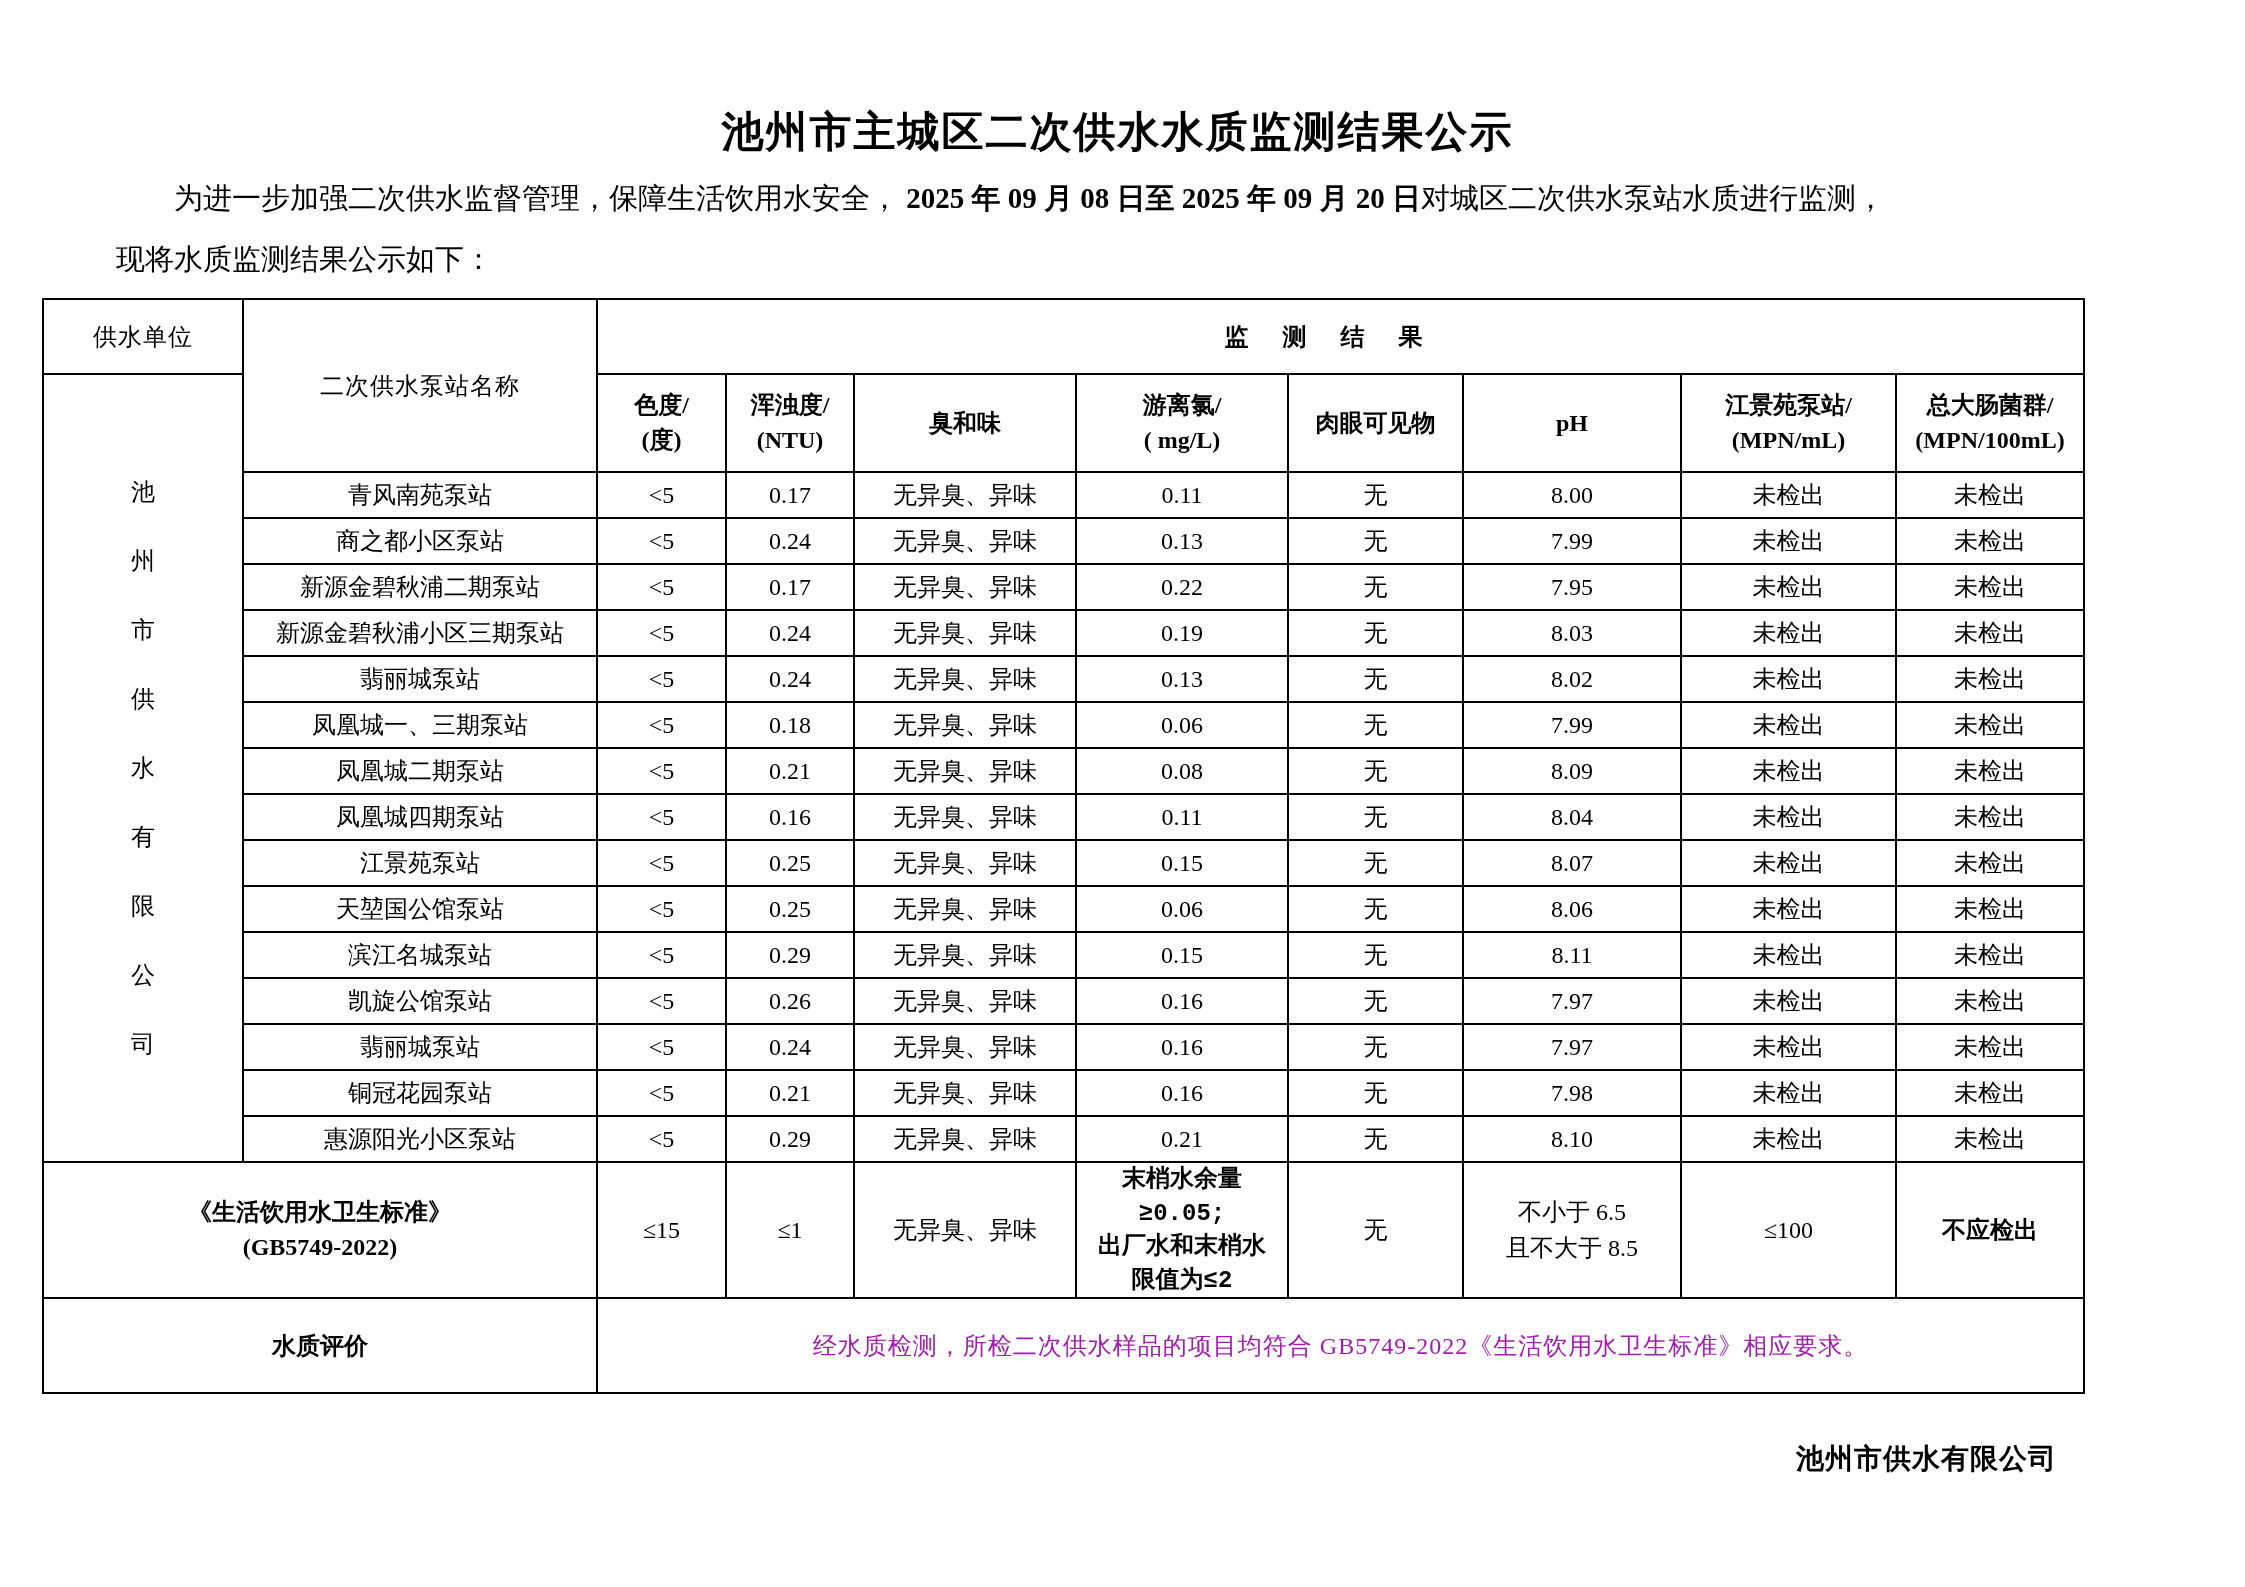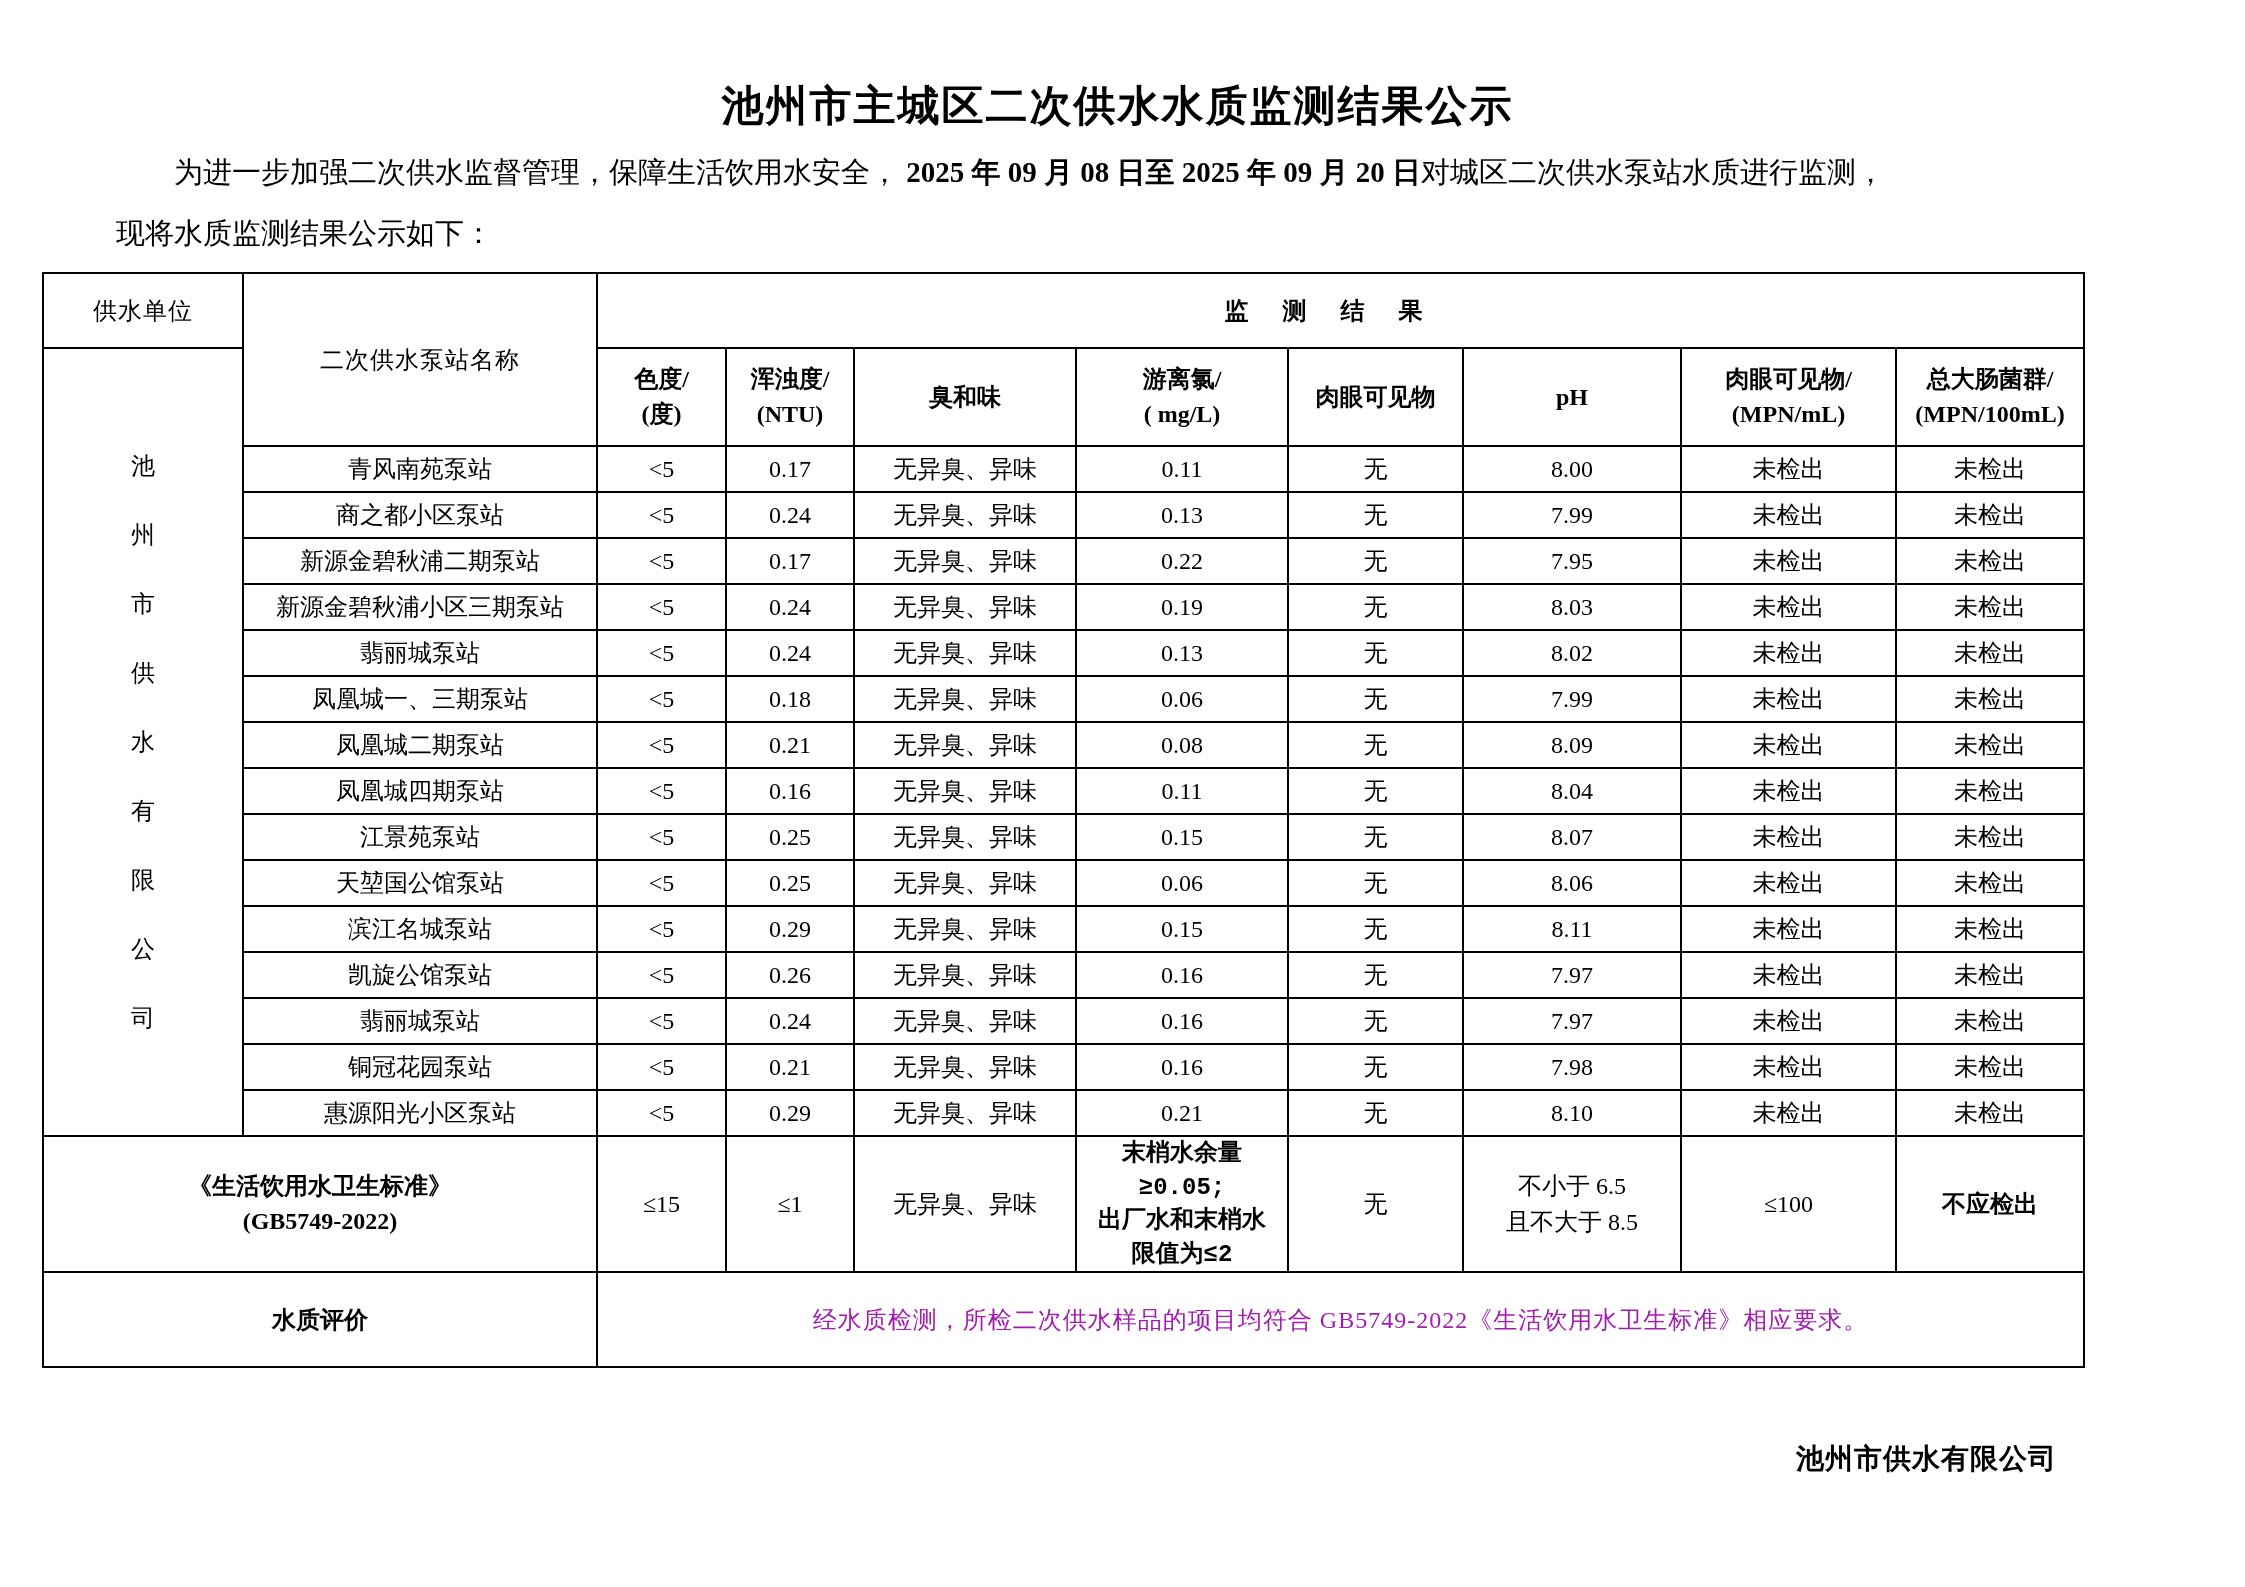--- a/index.html
+++ b/index.html
@@ -6,21 +6,21 @@
   .page{
     position:relative;
     width:2245px;
     height:1587px;
     background:#ffffff;
     font-family:"Liberation Serif","DejaVu Serif",serif;
     color:#000;
     overflow:hidden;
   }
   .doc-title{
-    padding-top:78px;
+    padding-top:104px;
     width:2041px;
     margin-left:97px;
     text-align:center;
     font-size:42px;
     font-weight:bold;
     letter-spacing:2px;
   }
   .intro{
     width:2050px;
     margin:14px 0 0 100px;
@@ -126,21 +126,21 @@
 司</td>
         <td class="param">色度/
 (度)</td>
         <td class="param">浑浊度/
 (NTU)</td>
         <td class="param">臭和味</td>
         <td class="param">游离氯/
 ( mg/L)</td>
         <td class="param">肉眼可见物</td>
         <td class="param">pH</td>
-        <td class="param">肉眼可见物/
+        <td class="param">江景苑泵站/
 (MPN/mL)</td>
         <td class="param">总大肠菌群/
 (MPN/100mL)</td>
       </tr>
       <tr class="data-row">
     <td class="station">青风南苑泵站</td>
     <td>&lt;5</td>
     <td>0.17</td>
     <td>无异臭、异味</td>
     <td>0.11</td>

